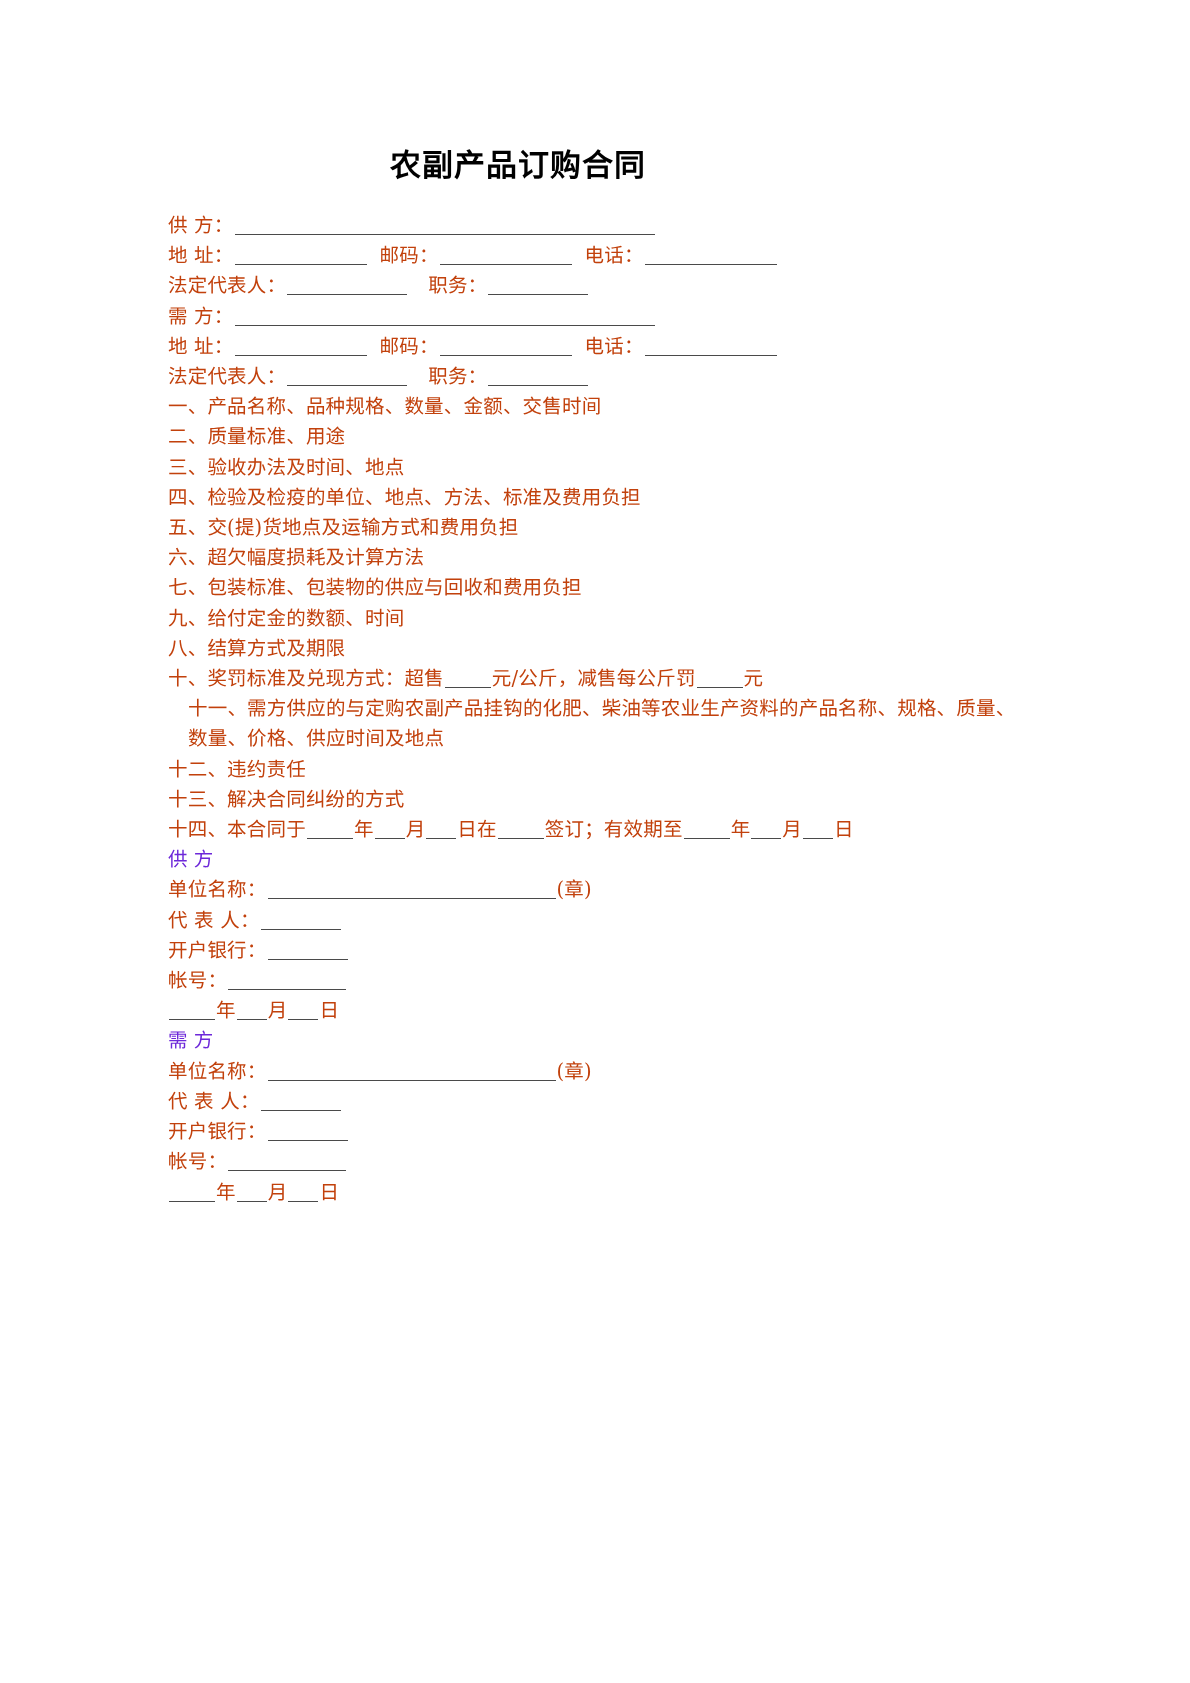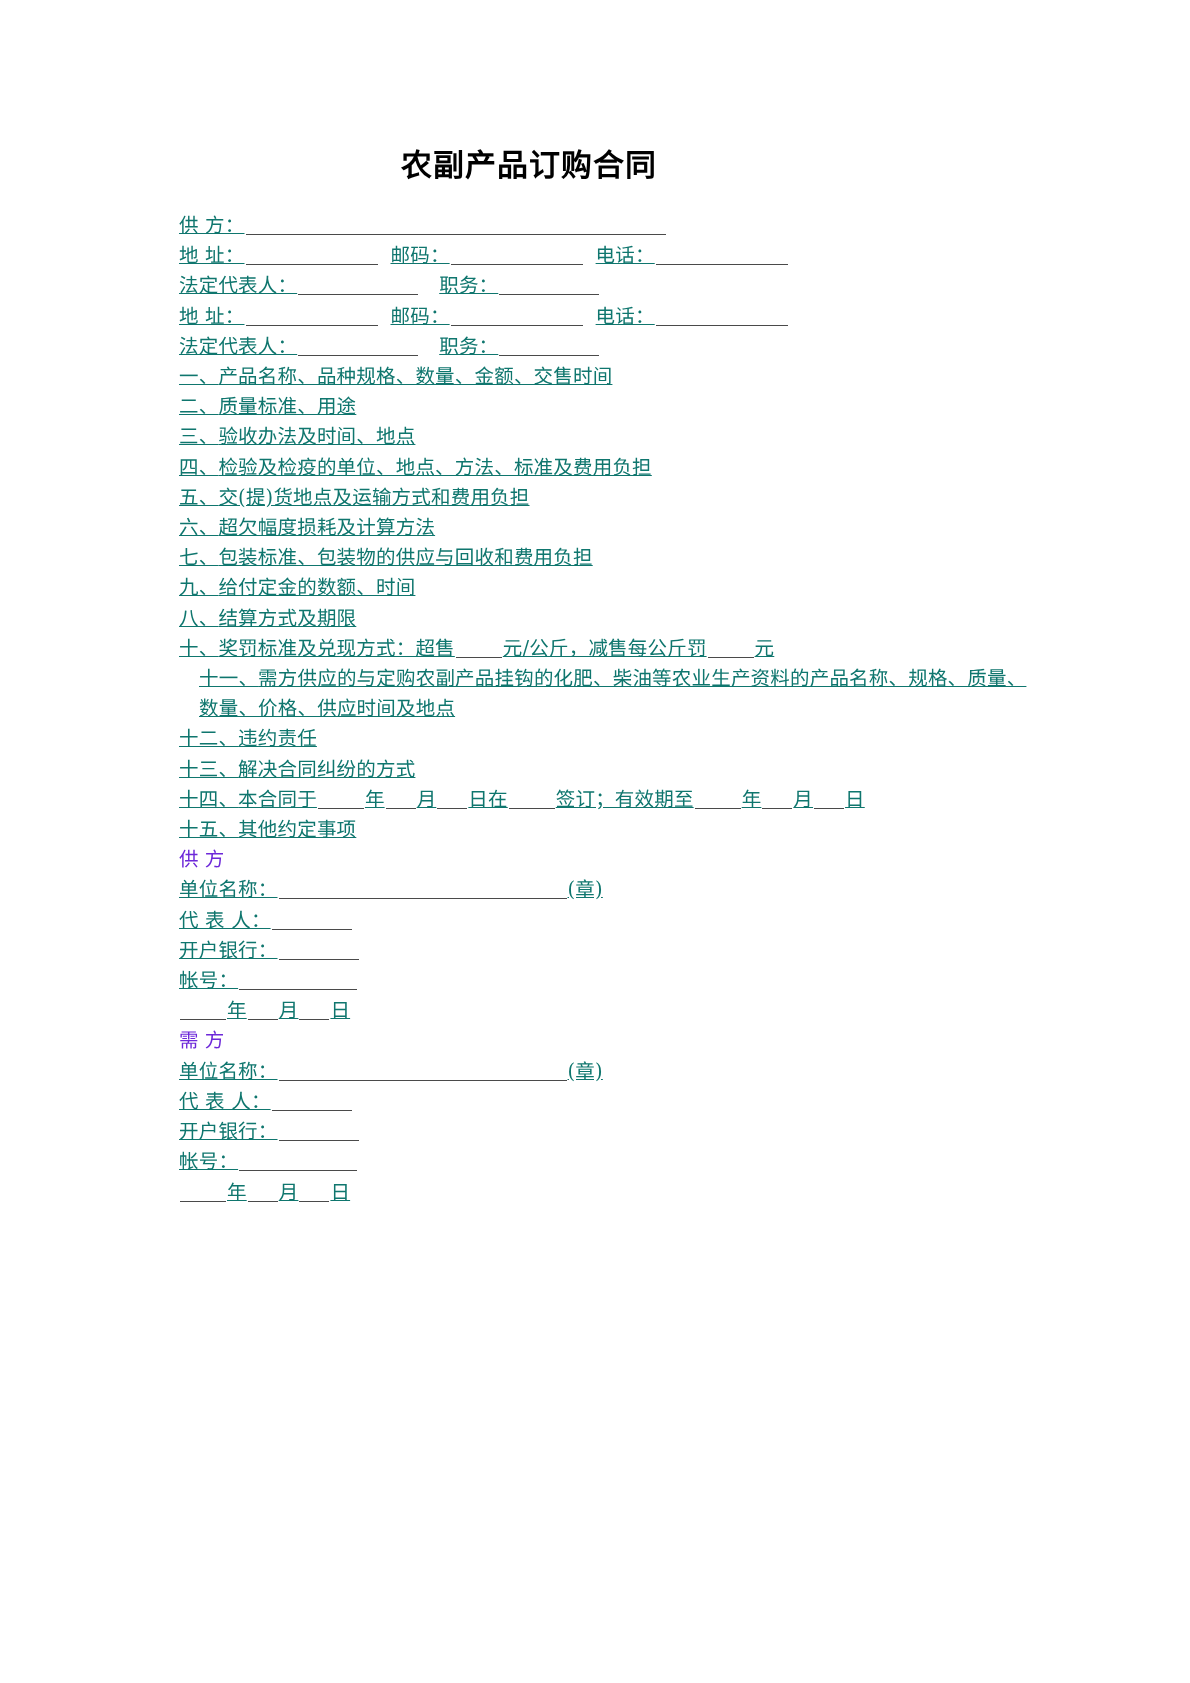--- a/index.html
+++ b/index.html
@@ -16,40 +16,39 @@
     position: relative;
     width: 1190px;
     height: 1683px;
     margin: 0 auto;
     background: #ffffff;
     box-sizing: border-box;
     overflow: hidden;
   }
   .doc-body {
     position: absolute;
-    left: 179px;
+    left: 168px;
     top: 140px;
     width: 860px;
   }
   .doc-title {
     font-size: 31px;
     font-weight: bold;
     text-align: center;
     letter-spacing: 1px;
     margin: 0 0 26px 0;
     width: 700px;
     color: #000000;
   }
   .line {
     font-size: 19.5px;
     line-height: 30.2px;
     white-space: nowrap;
-    color: #0f766e;
+    color: #c2410c;
     letter-spacing: 0.2px;
-    text-decoration: underline;
   }
   .line.wrap {
     white-space: normal;
     margin-left: 20px;
   }
   .lbl {
     display: inline;
   }
   
   .blk {
@@ -90,20 +89,23 @@
     </div>
 
     <div class="line">
       <span class="lbl">地 址：</span><span class="blk w-md"></span><span class="gap-s"></span><span class="lbl">邮码：</span><span class="blk w-md"></span><span class="gap-s"></span><span class="lbl">电话：</span><span class="blk w-md"></span>
     </div>
 
     <div class="line">
       <span class="lbl">法定代表人：</span><span class="blk w-sm"></span><span class="gap-m"></span><span class="lbl">职务：</span><span class="blk w-xs"></span>
     </div>
 
+    <div class="line">
+      <span class="lbl">需 方：</span><span class="blk w-xl"></span>
+    </div>
 
     <div class="line">
       <span class="lbl">地 址：</span><span class="blk w-md"></span><span class="gap-s"></span><span class="lbl">邮码：</span><span class="blk w-md"></span><span class="gap-s"></span><span class="lbl">电话：</span><span class="blk w-md"></span>
     </div>
 
     <div class="line">
       <span class="lbl">法定代表人：</span><span class="blk w-sm"></span><span class="gap-m"></span><span class="lbl">职务：</span><span class="blk w-xs"></span>
     </div>
 
     <div class="line"><span>一、</span><span>产品名称、品种规格、数量、金额、交售时间</span></div>
@@ -124,21 +126,20 @@
       <span>十一、</span><span>需方供应的与定购农副产品挂钩的化肥、柴油等农业生产资料的产品名称、规格、质量、数量、价格、供应时间及地点</span>
     </div>
 
     <div class="line"><span>十二、</span><span>违约责任</span></div>
     <div class="line"><span>十三、</span><span>解决合同纠纷的方式</span></div>
 
     <div class="line">
       <span>十四、</span><span>本合同于</span><span class="blk w-tiny"></span><span>年</span><span class="blk w-mini"></span><span>月</span><span class="blk w-mini"></span><span>日在</span><span class="blk w-tiny"></span><span>签订；有效期至</span><span class="blk w-tiny"></span><span>年</span><span class="blk w-mini"></span><span>月</span><span class="blk w-mini"></span><span>日</span>
     </div>
 
-    <div class="line"><span>十五、</span><span>其他约定事项</span></div>
 
     <div class="sec-head">供 方</div>
     <div class="line">
       <span>单位名称：</span><span class="blk w-lg"></span><span>(章)</span>
     </div>
     <div class="line">
       <span>代 表 人：</span><span class="blk w-rep"></span>
     </div>
     <div class="line">
       <span>开户银行：</span><span class="blk w-bank"></span>

